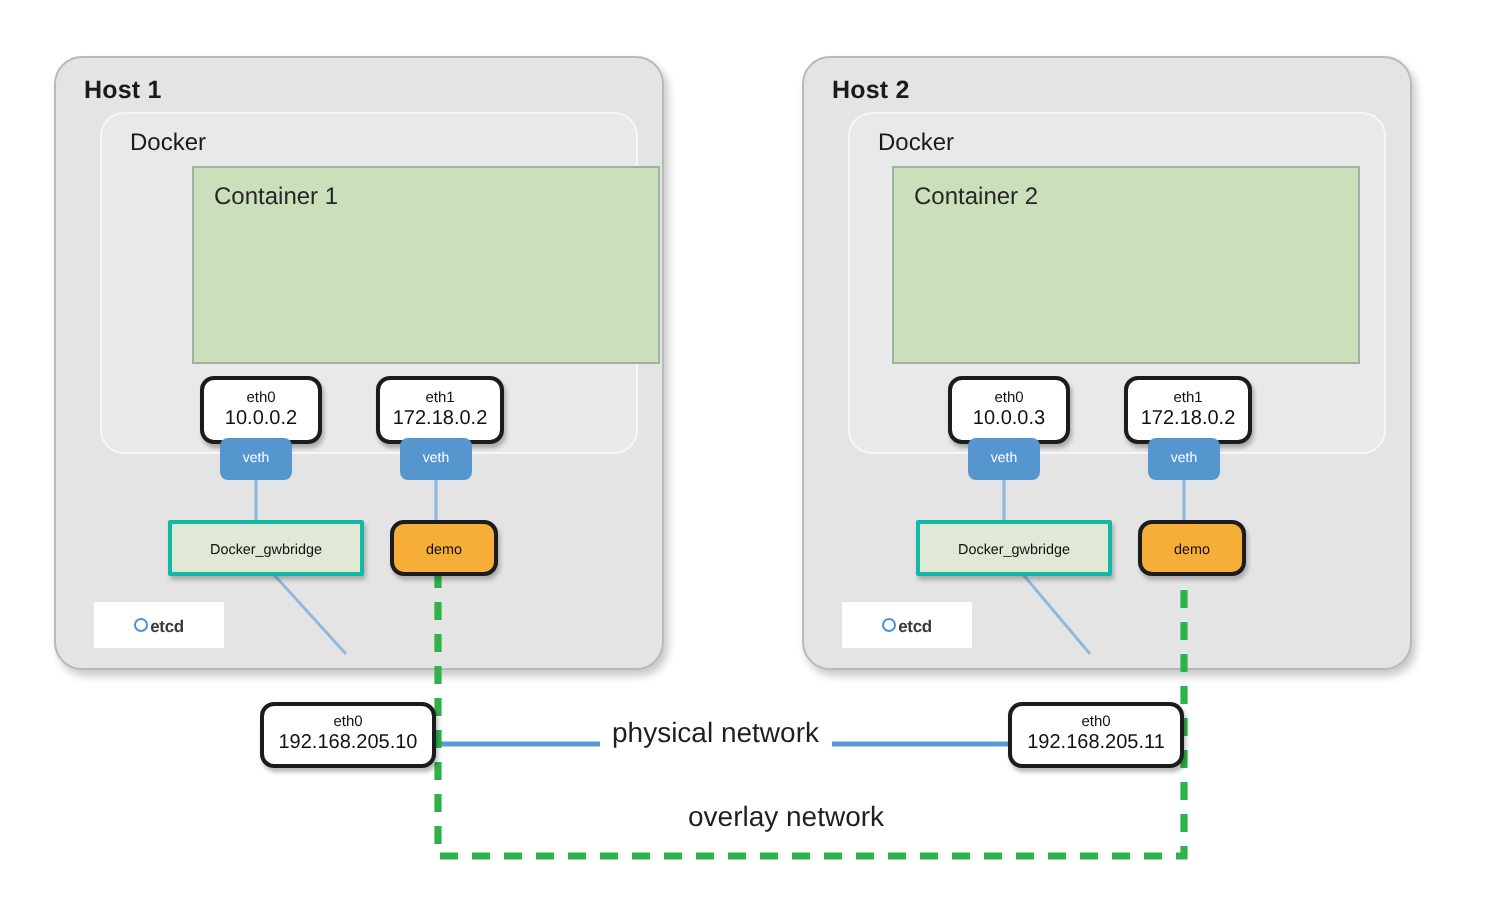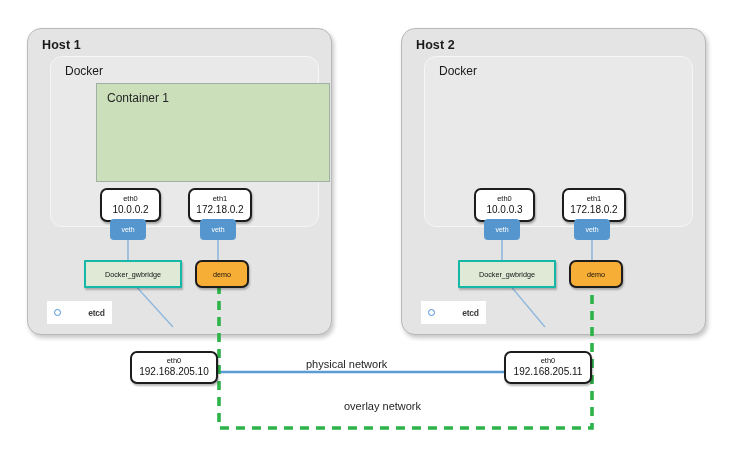--- a/index.html
+++ b/index.html
@@ -139,25 +139,24 @@
     height: 7px;
     border: 1.6px solid #4a90d9;
     border-radius: 50%;
     box-sizing: border-box;
   }
   .etcd .etxt {
     font-size: 8.5px;
     color: #3c3c3c;
     font-weight: bold;
     letter-spacing: -0.2px;
-    padding-left: 26px;
   }
   .netlabel {
     position: absolute;
-    font-size: 11px;
+    font-size: 14px;
     color: #1f1f1f;
     background: #ffffff;
     padding: 0 6px;
     z-index: 8;
     white-space: nowrap;
   }
   svg.wires {
     position: absolute;
     left: 0; top: 0;
     width: 743px;
@@ -236,20 +235,23 @@
   </div>
 
   <div class="host" style="left:401px; top:28px; width:303px; height:305px;">
     <span class="host-label">Host 2</span>
   </div>
 
   <div class="docker" style="left:424px; top:56px; width:267px; height:169px;">
     <span class="docker-label">Docker</span>
   </div>
 
+  <div class="container-box" style="left:446px; top:83px; width:232px; height:97px;">
+    <span class="container-label">Container 2</span>
+  </div>
 
   <div class="iface" style="left:474px; top:163px; width:57px; height:30px;">
     <span class="nm">eth0</span>
     <span class="ip">10.0.0.3</span>
   </div>
 
   <div class="iface" style="left:562px; top:163px; width:60px; height:30px;">
     <span class="nm">eth1</span>
     <span class="ip">172.18.0.2</span>
   </div>

